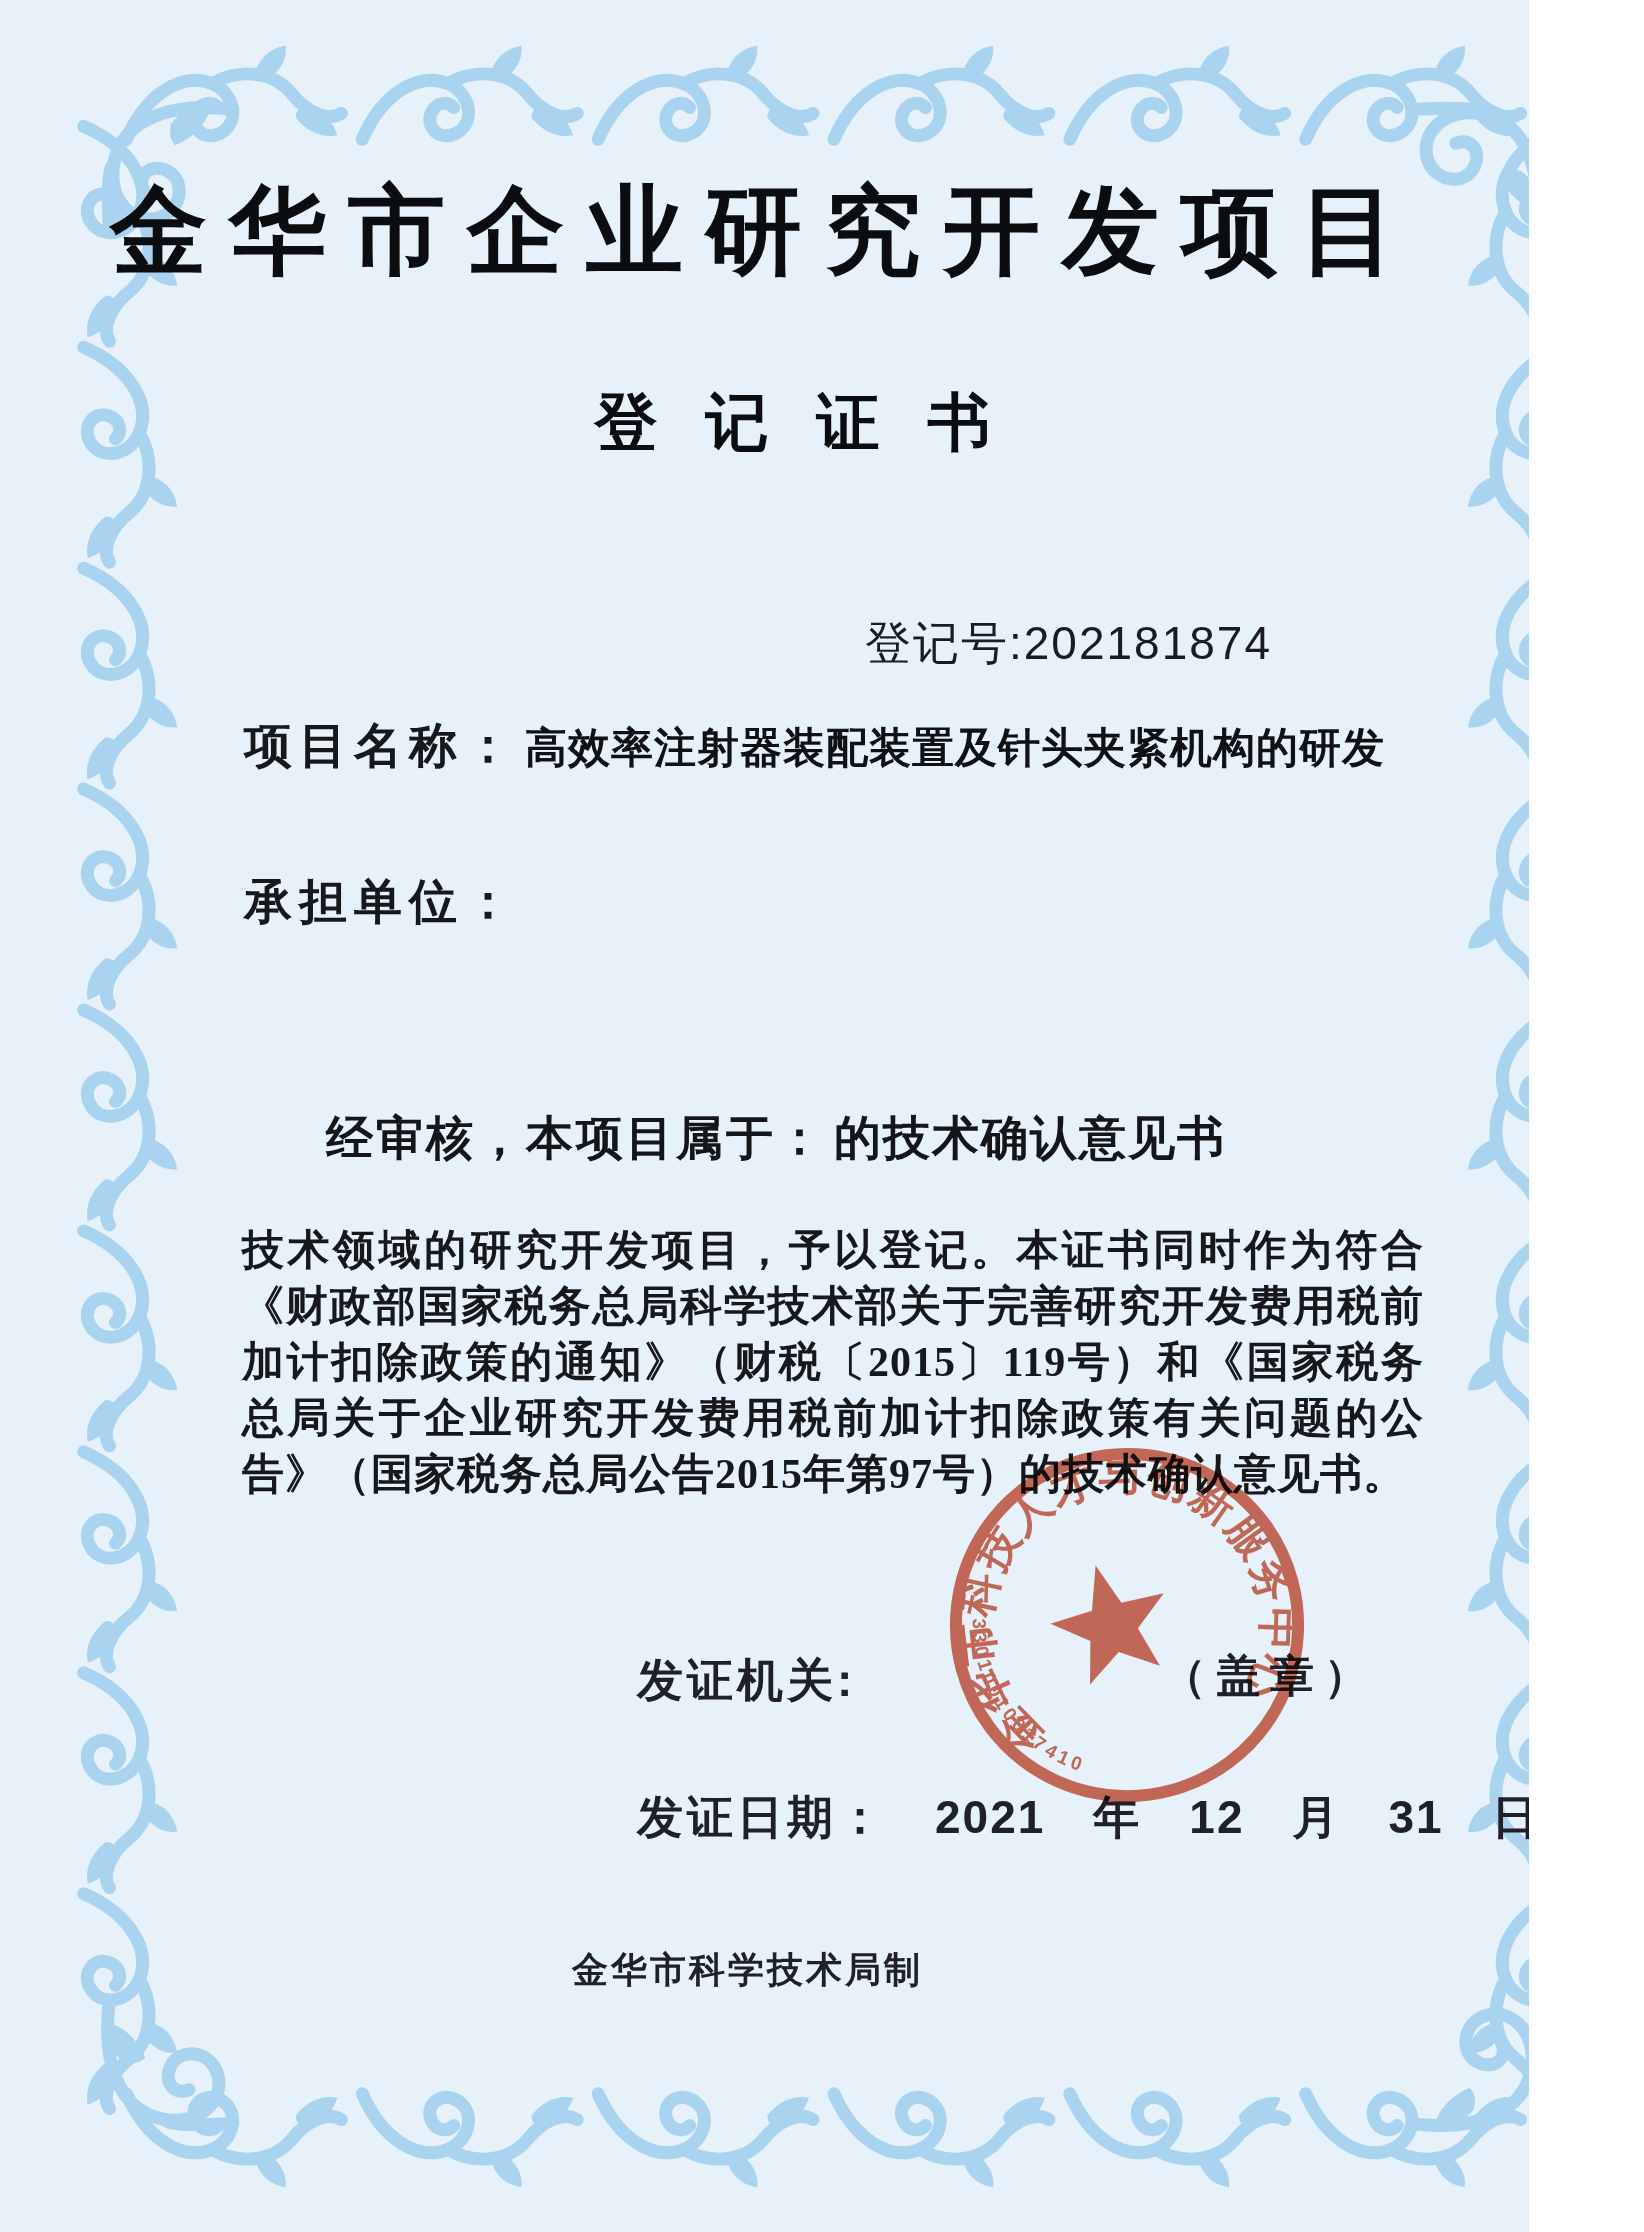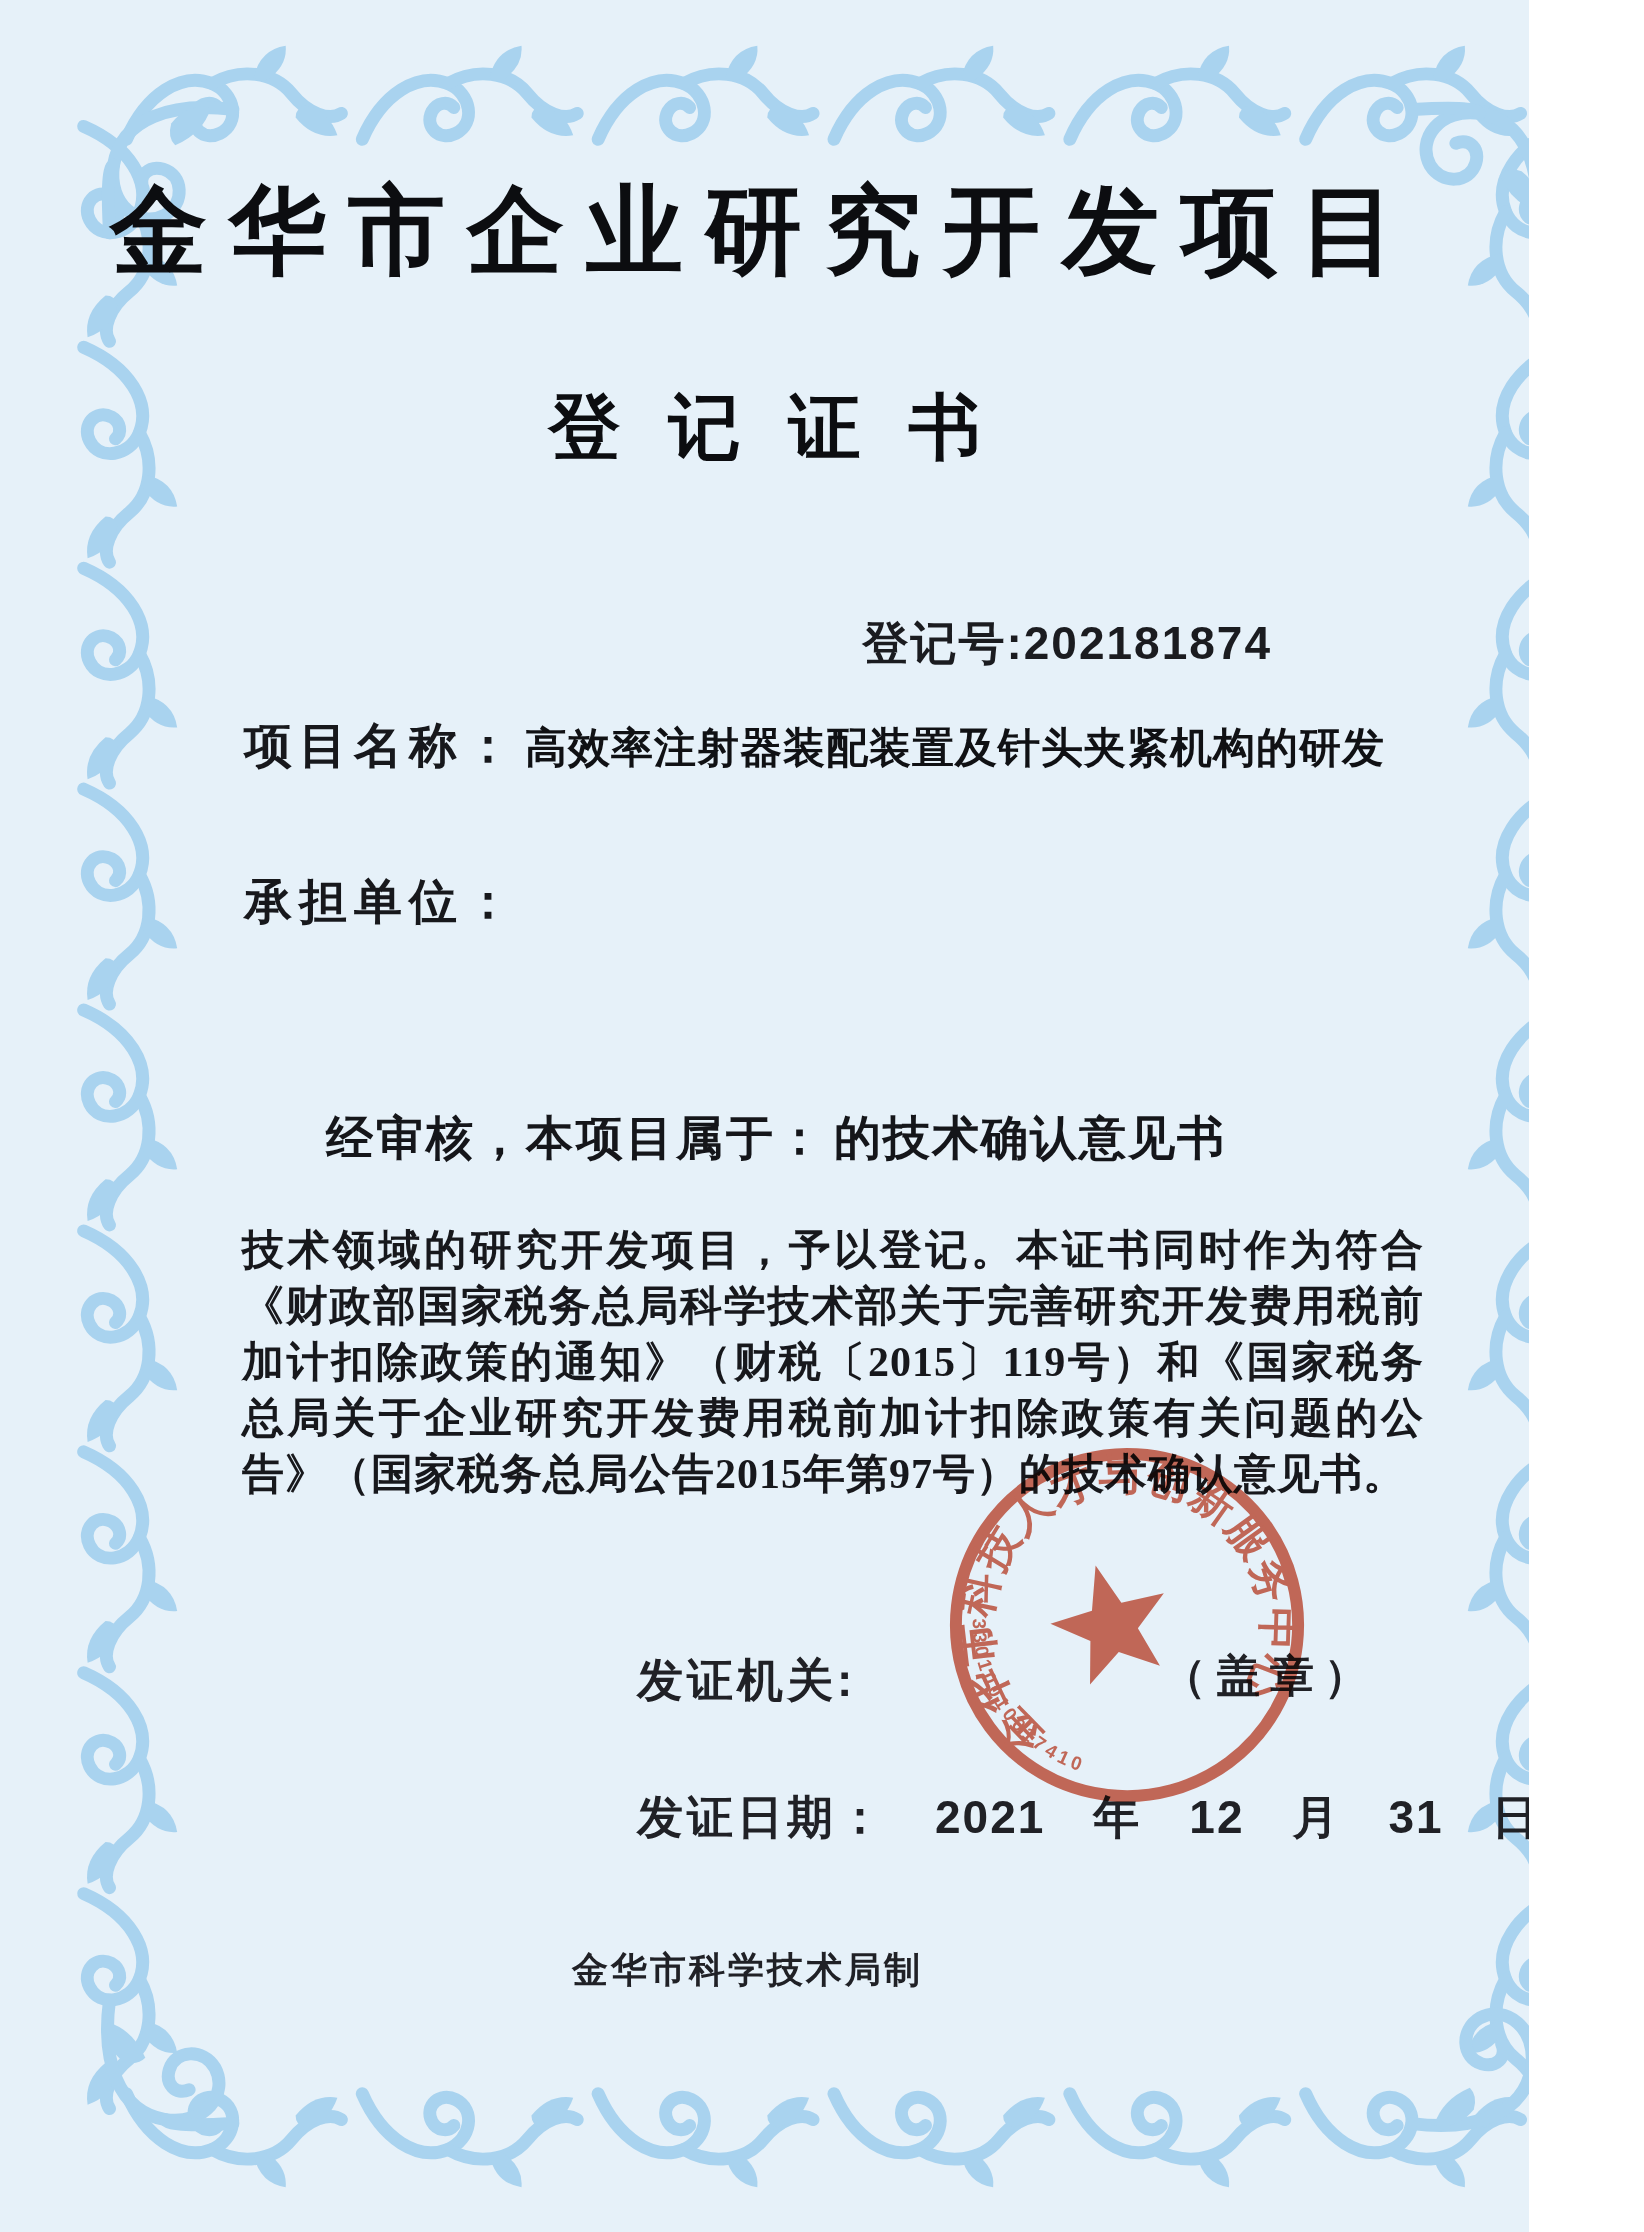--- a/index.html
+++ b/index.html
@@ -14,25 +14,25 @@
   #border-svg{position:absolute;left:0;top:0;z-index:1;pointer-events:none;}
   .content{position:absolute;left:0;top:0;width:100%;height:100%;z-index:2;}
 
   .title{
     position:absolute;left:0;width:100%;
     text-align:center;
     font-family:"DejaVu Serif","Liberation Serif",serif;
     font-weight:700;color:#0c0d10;
   }
   .title-1{top:167px;font-size:97px;letter-spacing:22px;}
-  .title-2{top:380px;font-size:72px;letter-spacing:48px;text-indent:48px;}
+  .title-2{top:380px;font-size:63px;letter-spacing:48px;text-indent:48px;padding-left:28px;}
 
   .regno{
     position:absolute;top:613px;right:257px;
-    font-size:46px;font-weight:700;letter-spacing:2px;color:#1b1c20;
+    font-size:46px;font-weight:400;letter-spacing:2px;color:#1b1c20;
   }
 
   .field-row{position:absolute;left:244px;display:flex;align-items:baseline;white-space:nowrap;}
   .row-project{top:714px;}
   .row-unit{top:870px;}
   .field-label{
     font-family:"Liberation Serif","DejaVu Serif",serif;
     font-weight:700;font-size:48px;letter-spacing:7px;color:#17181c;
   }
   .field-value{

